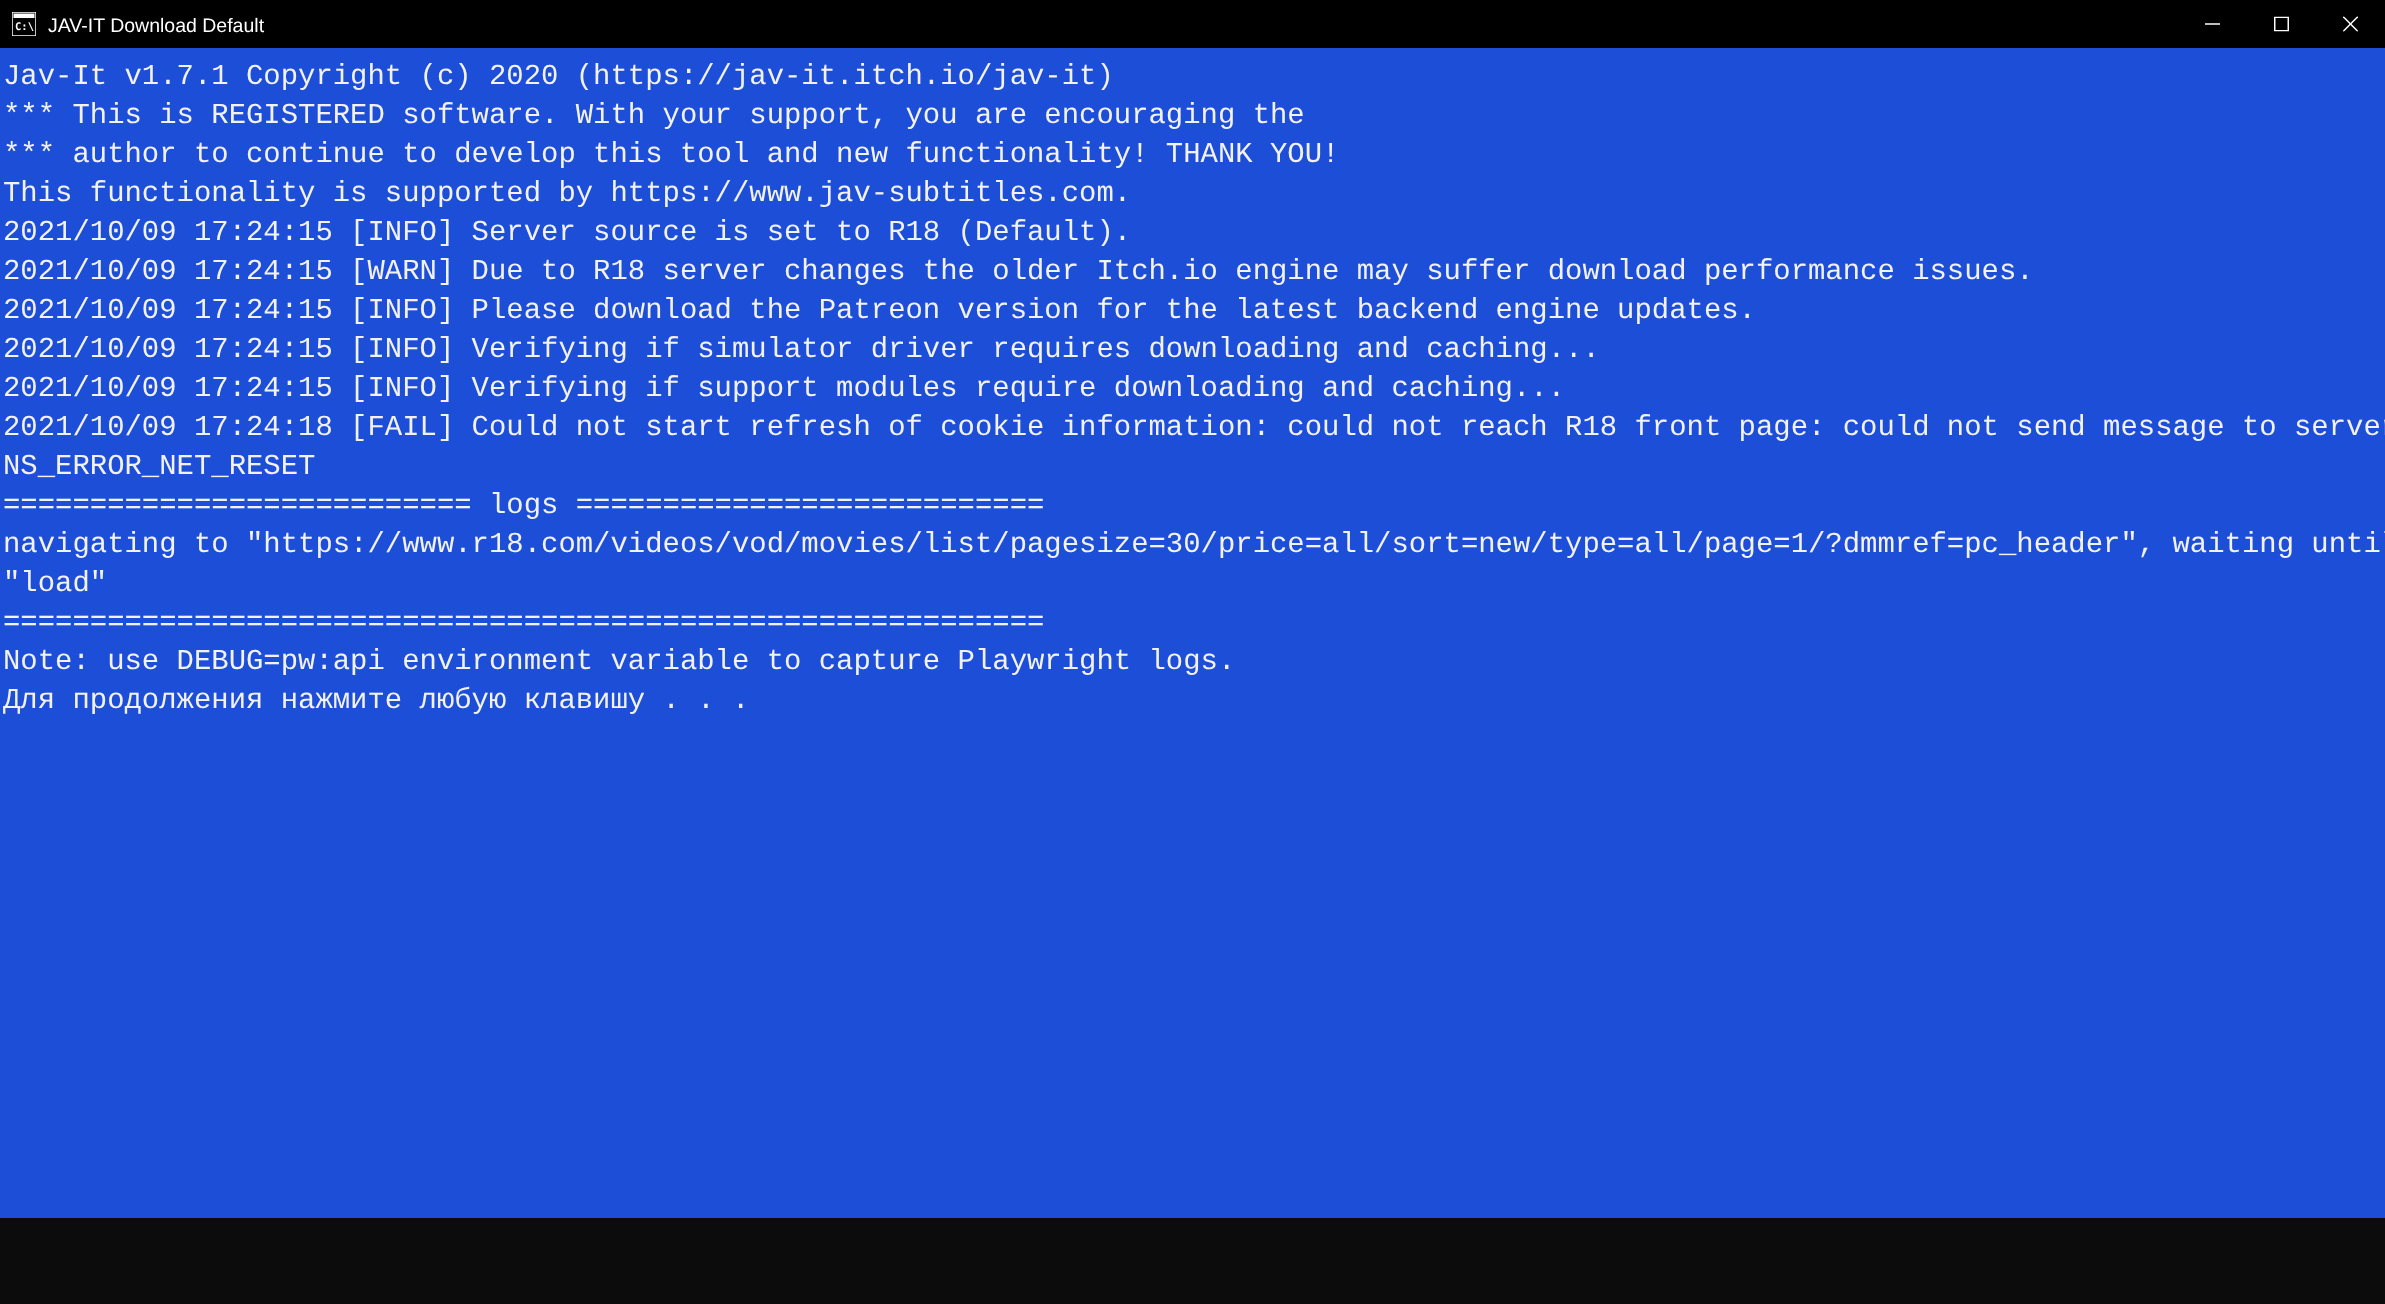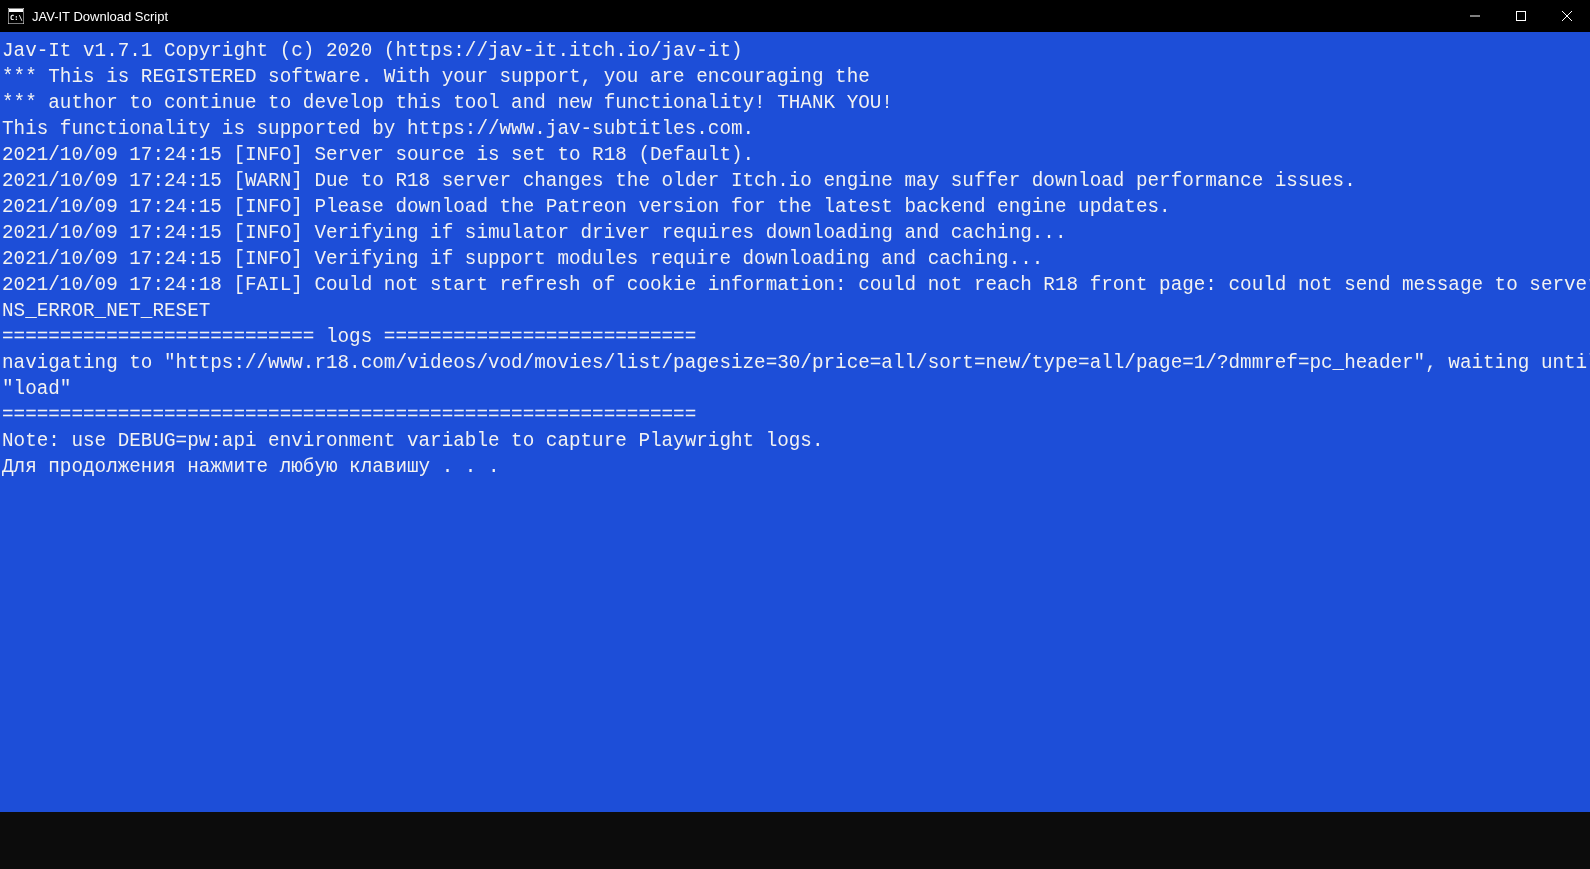--- a/index.html
+++ b/index.html
@@ -118,21 +118,21 @@
 <body>
 
 <div class="titlebar">
   <span class="appicon">
     <svg width="16" height="16" viewBox="0 0 16 16">
       <rect x="0" y="0" width="16" height="16" fill="#000" stroke="#fff" stroke-width="1"></rect>
       <rect x="1" y="1" width="14" height="3" fill="#fff"></rect>
       <text x="2" y="12" font-family="Consolas,monospace" font-size="7" fill="#fff" font-weight="bold">C:\</text>
     </svg>
   </span>
-  <span class="title">JAV-IT Download Script</span>
+  <span class="title">JAV-IT Download Default</span>
   <span class="spacer"></span>
   <span class="winbtn">
     <svg width="10" height="10" viewBox="0 0 10 10">
       <line x1="0" y1="5" x2="10" y2="5" stroke="#fff" stroke-width="1"></line>
     </svg>
   </span>
   <span class="winbtn">
     <svg width="10" height="10" viewBox="0 0 10 10">
       <rect x="0.5" y="0.5" width="9" height="9" fill="none" stroke="#fff" stroke-width="1"></rect>
     </svg>

